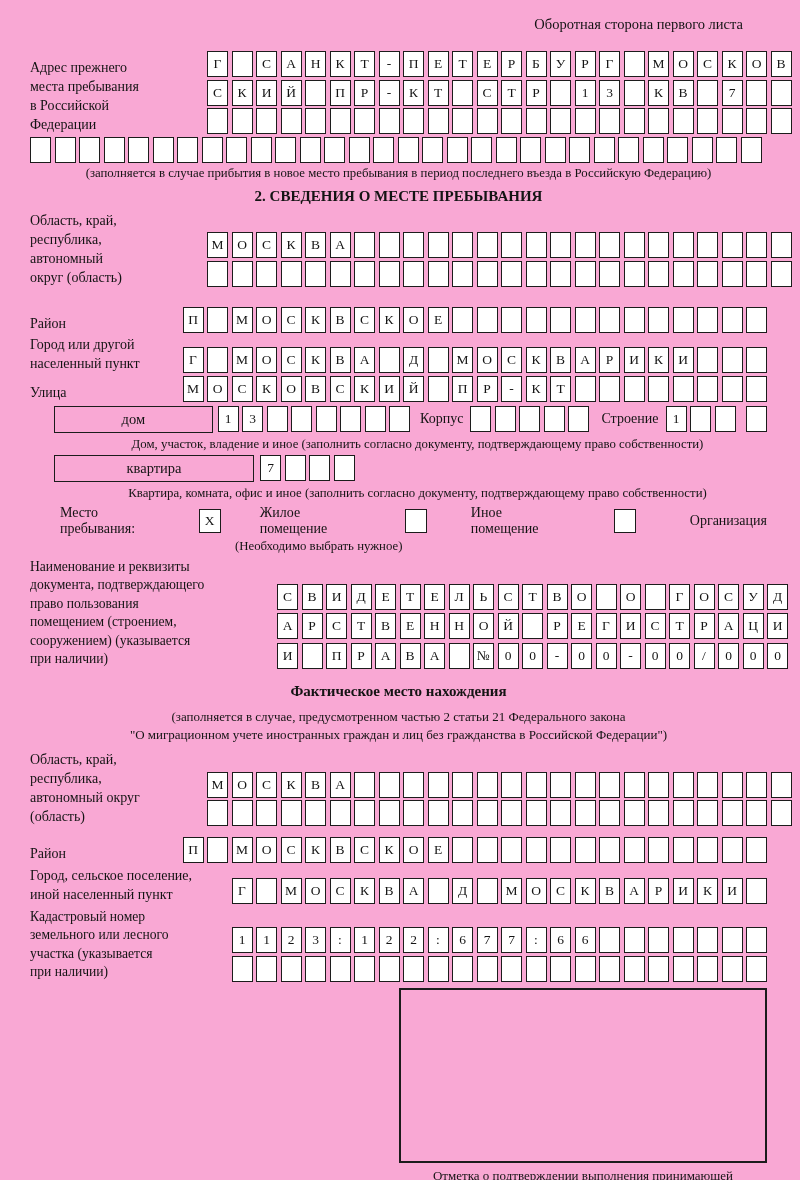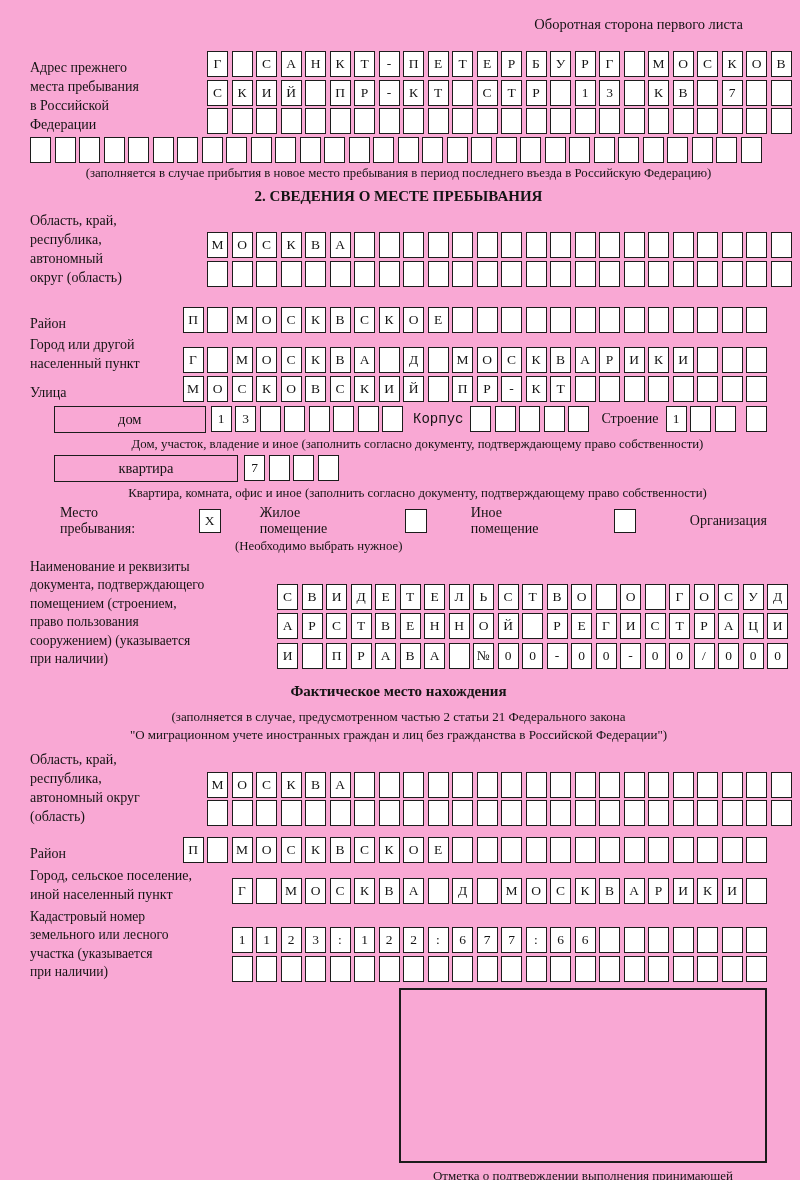--- a/index.html
+++ b/index.html
@@ -334,40 +334,40 @@
     <div class="boxrow" style="margin-left:5px;">
         <span class="cell">1</span>
         <span class="cell">3</span>
         <span class="cell"></span>
         <span class="cell"></span>
         <span class="cell"></span>
         <span class="cell"></span>
         <span class="cell"></span>
         <span class="cell"></span>
       </div>
-    <span class="opt-label" style="margin:0 7px 0 10px;font-family:Liberation Mono, monospace;">Корпус</span>
+    <span class="opt-label" style="margin:0 7px 0 10px;">Корпус</span>
     <div class="boxrow">
         <span class="cell"></span>
         <span class="cell"></span>
         <span class="cell"></span>
         <span class="cell"></span>
         <span class="cell"></span>
       </div>
     <span class="opt-label" style="margin:0 7px 0 12px;">Строение</span>
     <div class="boxrow stroenie-row">
         <span class="cell">1</span>
         <span class="cell"></span>
         <span class="cell"></span>
         <span class="cell"></span>
       </div>
   </div>
   <div class="small-caption" style="margin-left:38px;">Дом, участок, владение и иное (заполнить согласно документу, подтверждающему право собственности)</div>
 
   <div class="inline-row">
-    <div class="named-field" style="width:184px;">квартира</div>
+    <div class="named-field" style="width:200px;">квартира</div>
     <div class="boxrow" style="margin-left:6px;">
         <span class="cell">7</span>
         <span class="cell"></span>
         <span class="cell"></span>
         <span class="cell"></span>
       </div>
   </div>
   <div class="small-caption" style="margin-left:38px;">Квартира, комната, офис и иное (заполнить согласно документу, подтверждающему право собственности)</div>
 
   <div class="inline-row" style="margin-top:4px;gap:32px;">
@@ -378,22 +378,22 @@
     <span class="opt-label" style="margin-left:12px;">Иное помещение</span>
     <span class="cell chk" style="margin-left:22px;"></span>
     <span class="opt-label" style="margin-left:22px;">Организация</span>
   </div>
   <div style="font-size:12.8px;margin:2px 0 4px 205px;">(Необходимо выбрать нужное)</div>
 
   <div class="group">
     <div class="glabel" style="font-size:13.6px;width:215px;">
         <div>Наименование и реквизиты</div>
         <div>документа, подтверждающего</div>
+        <div>право пользования</div>
         <div>помещением (строением,</div>
-        <div>право пользования</div>
         <div>сооружением) (указывается</div>
         <div>при наличии)</div>
       </div>
     <div class="rows" style="gap:3.5px;">
       <div class="boxrow">
           <span class="cell">С</span>
           <span class="cell">В</span>
           <span class="cell">И</span>
           <span class="cell">Д</span>
           <span class="cell">Е</span>

